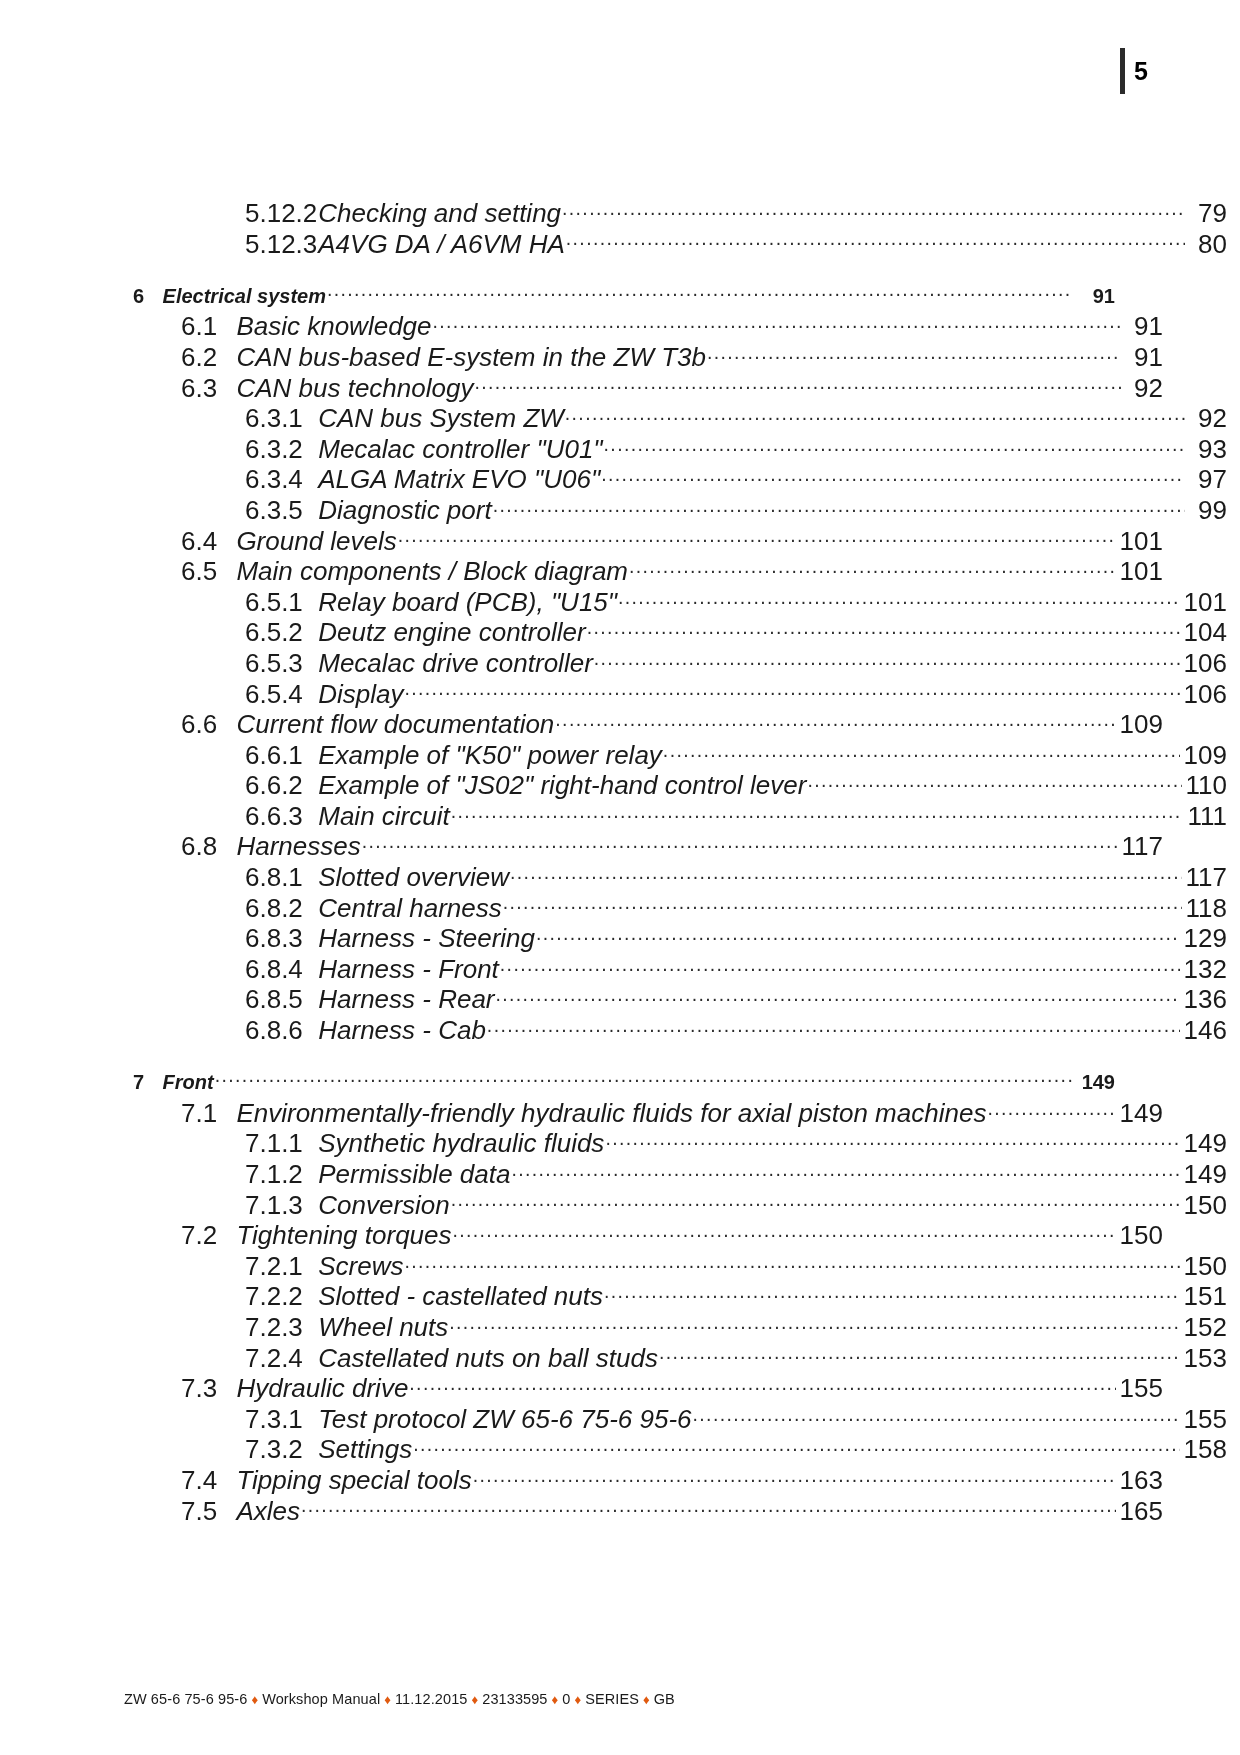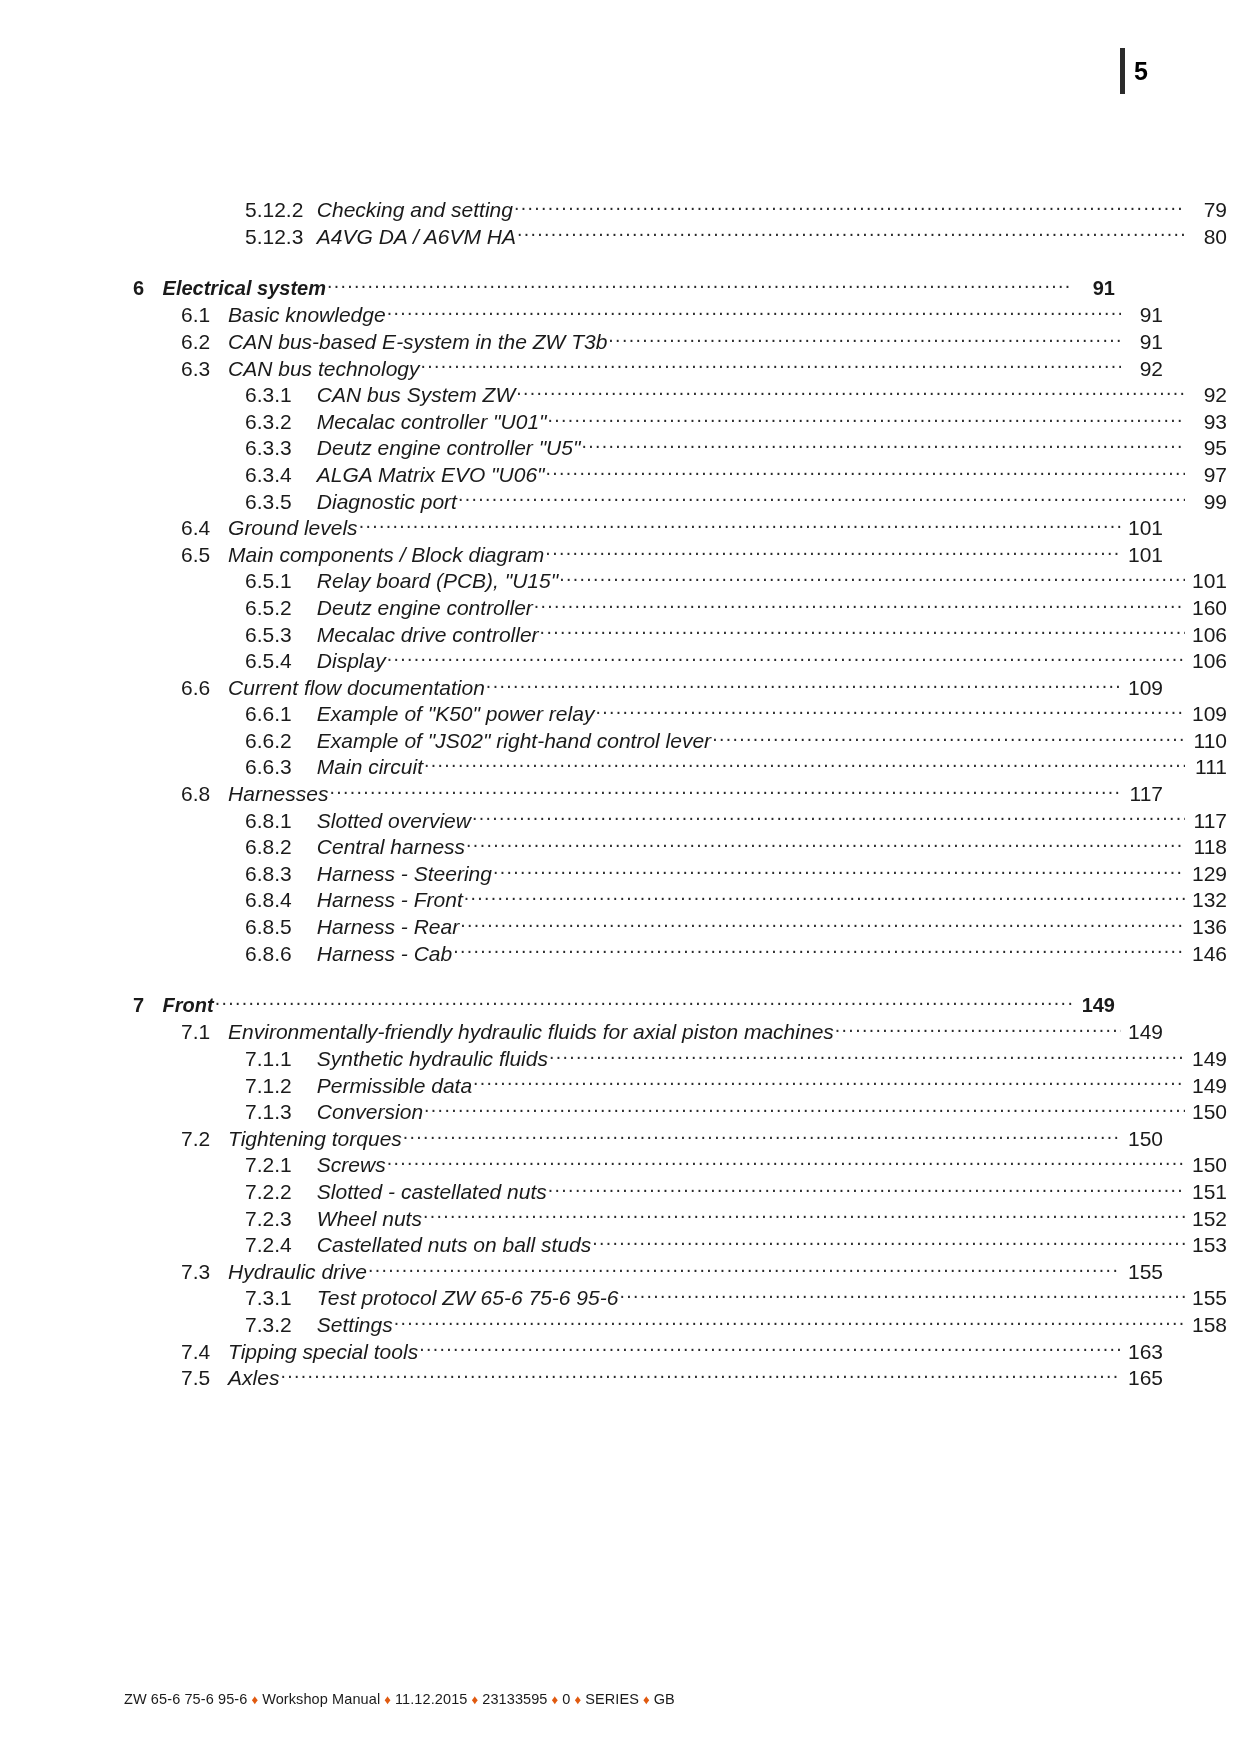--- a/index.html
+++ b/index.html
@@ -47,21 +47,21 @@
   .toc {
     position: absolute;
     top: 196px;
     left: 133px;
     width: 982px;
   }
   .toc-row {
     display: flex;
     align-items: baseline;
     width: 100%;
-    font-size: 21px;
+    font-size: 26px;
     line-height: 25.6px;
     color: #1a1a1a;
     white-space: nowrap;
   }
   .toc-row.spacer {
     height: 25.6px;
   }
   .toc-num {
     flex: 0 0 auto;
   }
@@ -191,27 +191,20 @@
         <span class="toc-page">92</span>
       </div>
       <div class="toc-row lvl3 row-l3">
         <span class="toc-num">6.3.2</span>
         <span>&nbsp;</span>
         <span class="toc-title">Mecalac controller "U01"</span>
         <span class="toc-leader"></span>
         <span class="toc-page">93</span>
       </div>
       <div class="toc-row lvl3 row-l3">
-        <span class="toc-num">6.3.3</span>
-        <span>&nbsp;</span>
-        <span class="toc-title">Deutz engine controller "U5"</span>
-        <span class="toc-leader"></span>
-        <span class="toc-page">95</span>
-      </div>
-      <div class="toc-row lvl3 row-l3">
         <span class="toc-num">6.3.4</span>
         <span>&nbsp;</span>
         <span class="toc-title">ALGA Matrix EVO "U06"</span>
         <span class="toc-leader"></span>
         <span class="toc-page">97</span>
       </div>
       <div class="toc-row lvl3 row-l3">
         <span class="toc-num">6.3.5</span>
         <span>&nbsp;</span>
         <span class="toc-title">Diagnostic port</span>
@@ -237,21 +230,21 @@
         <span>&nbsp;</span>
         <span class="toc-title">Relay board (PCB), "U15"</span>
         <span class="toc-leader"></span>
         <span class="toc-page">101</span>
       </div>
       <div class="toc-row lvl3 row-l3">
         <span class="toc-num">6.5.2</span>
         <span>&nbsp;</span>
         <span class="toc-title">Deutz engine controller</span>
         <span class="toc-leader"></span>
-        <span class="toc-page">160</span>
+        <span class="toc-page">104</span>
       </div>
       <div class="toc-row lvl3 row-l3">
         <span class="toc-num">6.5.3</span>
         <span>&nbsp;</span>
         <span class="toc-title">Mecalac drive controller</span>
         <span class="toc-leader"></span>
         <span class="toc-page">106</span>
       </div>
       <div class="toc-row lvl3 row-l3">
         <span class="toc-num">6.5.4</span>

